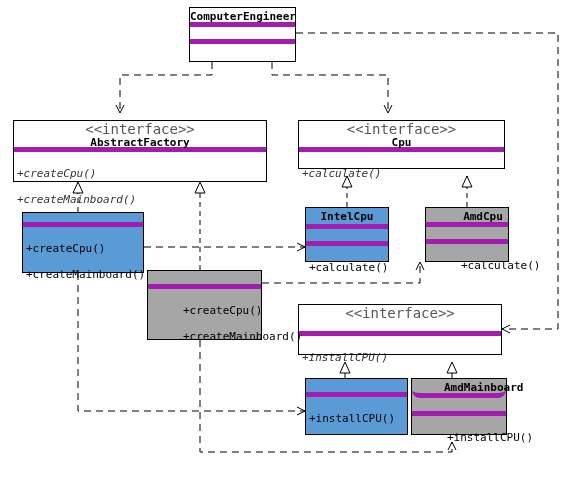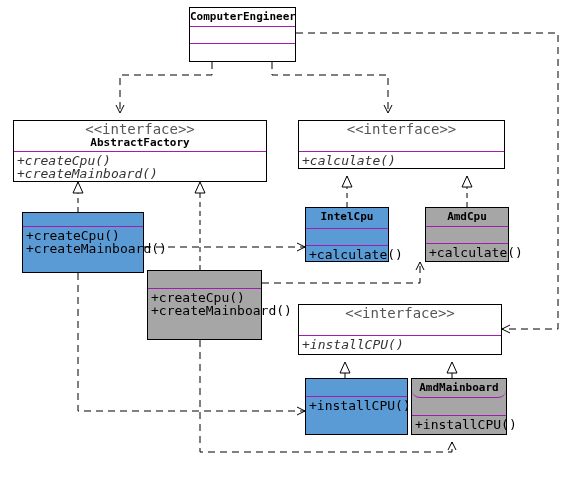--- a/index.html
+++ b/index.html
@@ -24,21 +24,21 @@
     pointer-events: none;
   }
   .node {
     position: absolute;
     box-sizing: border-box;
     border: 1px solid #000000;
     background: #ffffff;
   }
   .node .compartment {
     box-sizing: border-box;
-    border-bottom: 1px solid #a21caf;
+    border-bottom: 5px solid #a21caf;
   }
   .node .compartment:last-child {
     border-bottom: none;
   }
   .hdr {
     text-align: center;
     padding: 2px 0 3px 0;
     line-height: 13px;
   }
   .stereo {
@@ -53,31 +53,32 @@
     font-weight: bold;
     color: #000000;
   }
   .empty-comp {
     height: 17px;
   }
   .ops {
     padding: 2px 3px 3px 3px;
   }
   .op {
-    font-size: 13px;
+    font-size: 11px;
     line-height: 13px;
     white-space: nowrap;
     color: #000000;
+    margin-top: 13px;
   }
   .iface .cname { font-weight: bold; }
   .iface .op { font-style: italic; color: #333333; }
   .blue { background: #5b9bd5; }
   .blue .op, .blue .cname { color: #000000; }
   .gray { background: #a6a6a6; }
-  .gray .op, .gray .cname { color: #000000; }
+  .gray .op, .gray .cname { color: #000000; padding-left: 32px; }
 </style>
 </head>
 <body>
 
 <div id="canvas">
 
   <svg class="edges" viewBox="0 0 573 483" xmlns="http://www.w3.org/2000/svg">
     <defs>
       <marker id="openArrow" markerWidth="12" markerHeight="12" refX="9" refY="5" orient="auto" markerUnits="userSpaceOnUse">
         <path d="M1,1 L9,5 L1,9" fill="none" stroke="#000" stroke-width="1"></path>
@@ -152,20 +153,21 @@
     </div>
     <div class="compartment ops">
       <div class="op">+createCpu()</div>
       <div class="op">+createMainboard()</div>
     </div>
   </div>
 
   <div class="node iface" style="left:298px; top:120px; width:207px; height:49px;">
     <div class="compartment hdr" style="height:31px;">
       <span class="stereo">&lt;&lt;interface&gt;&gt;</span>
+      <span class="cname">Cpu</span>
     </div>
     <div class="compartment ops">
       <div class="op">+calculate()</div>
     </div>
   </div>
 
   <div class="node iface" style="left:298px; top:304px; width:204px; height:51px;">
     <div class="compartment hdr" style="height:31px;">
       <span class="stereo">&lt;&lt;interface&gt;&gt;</span>
     </div>

